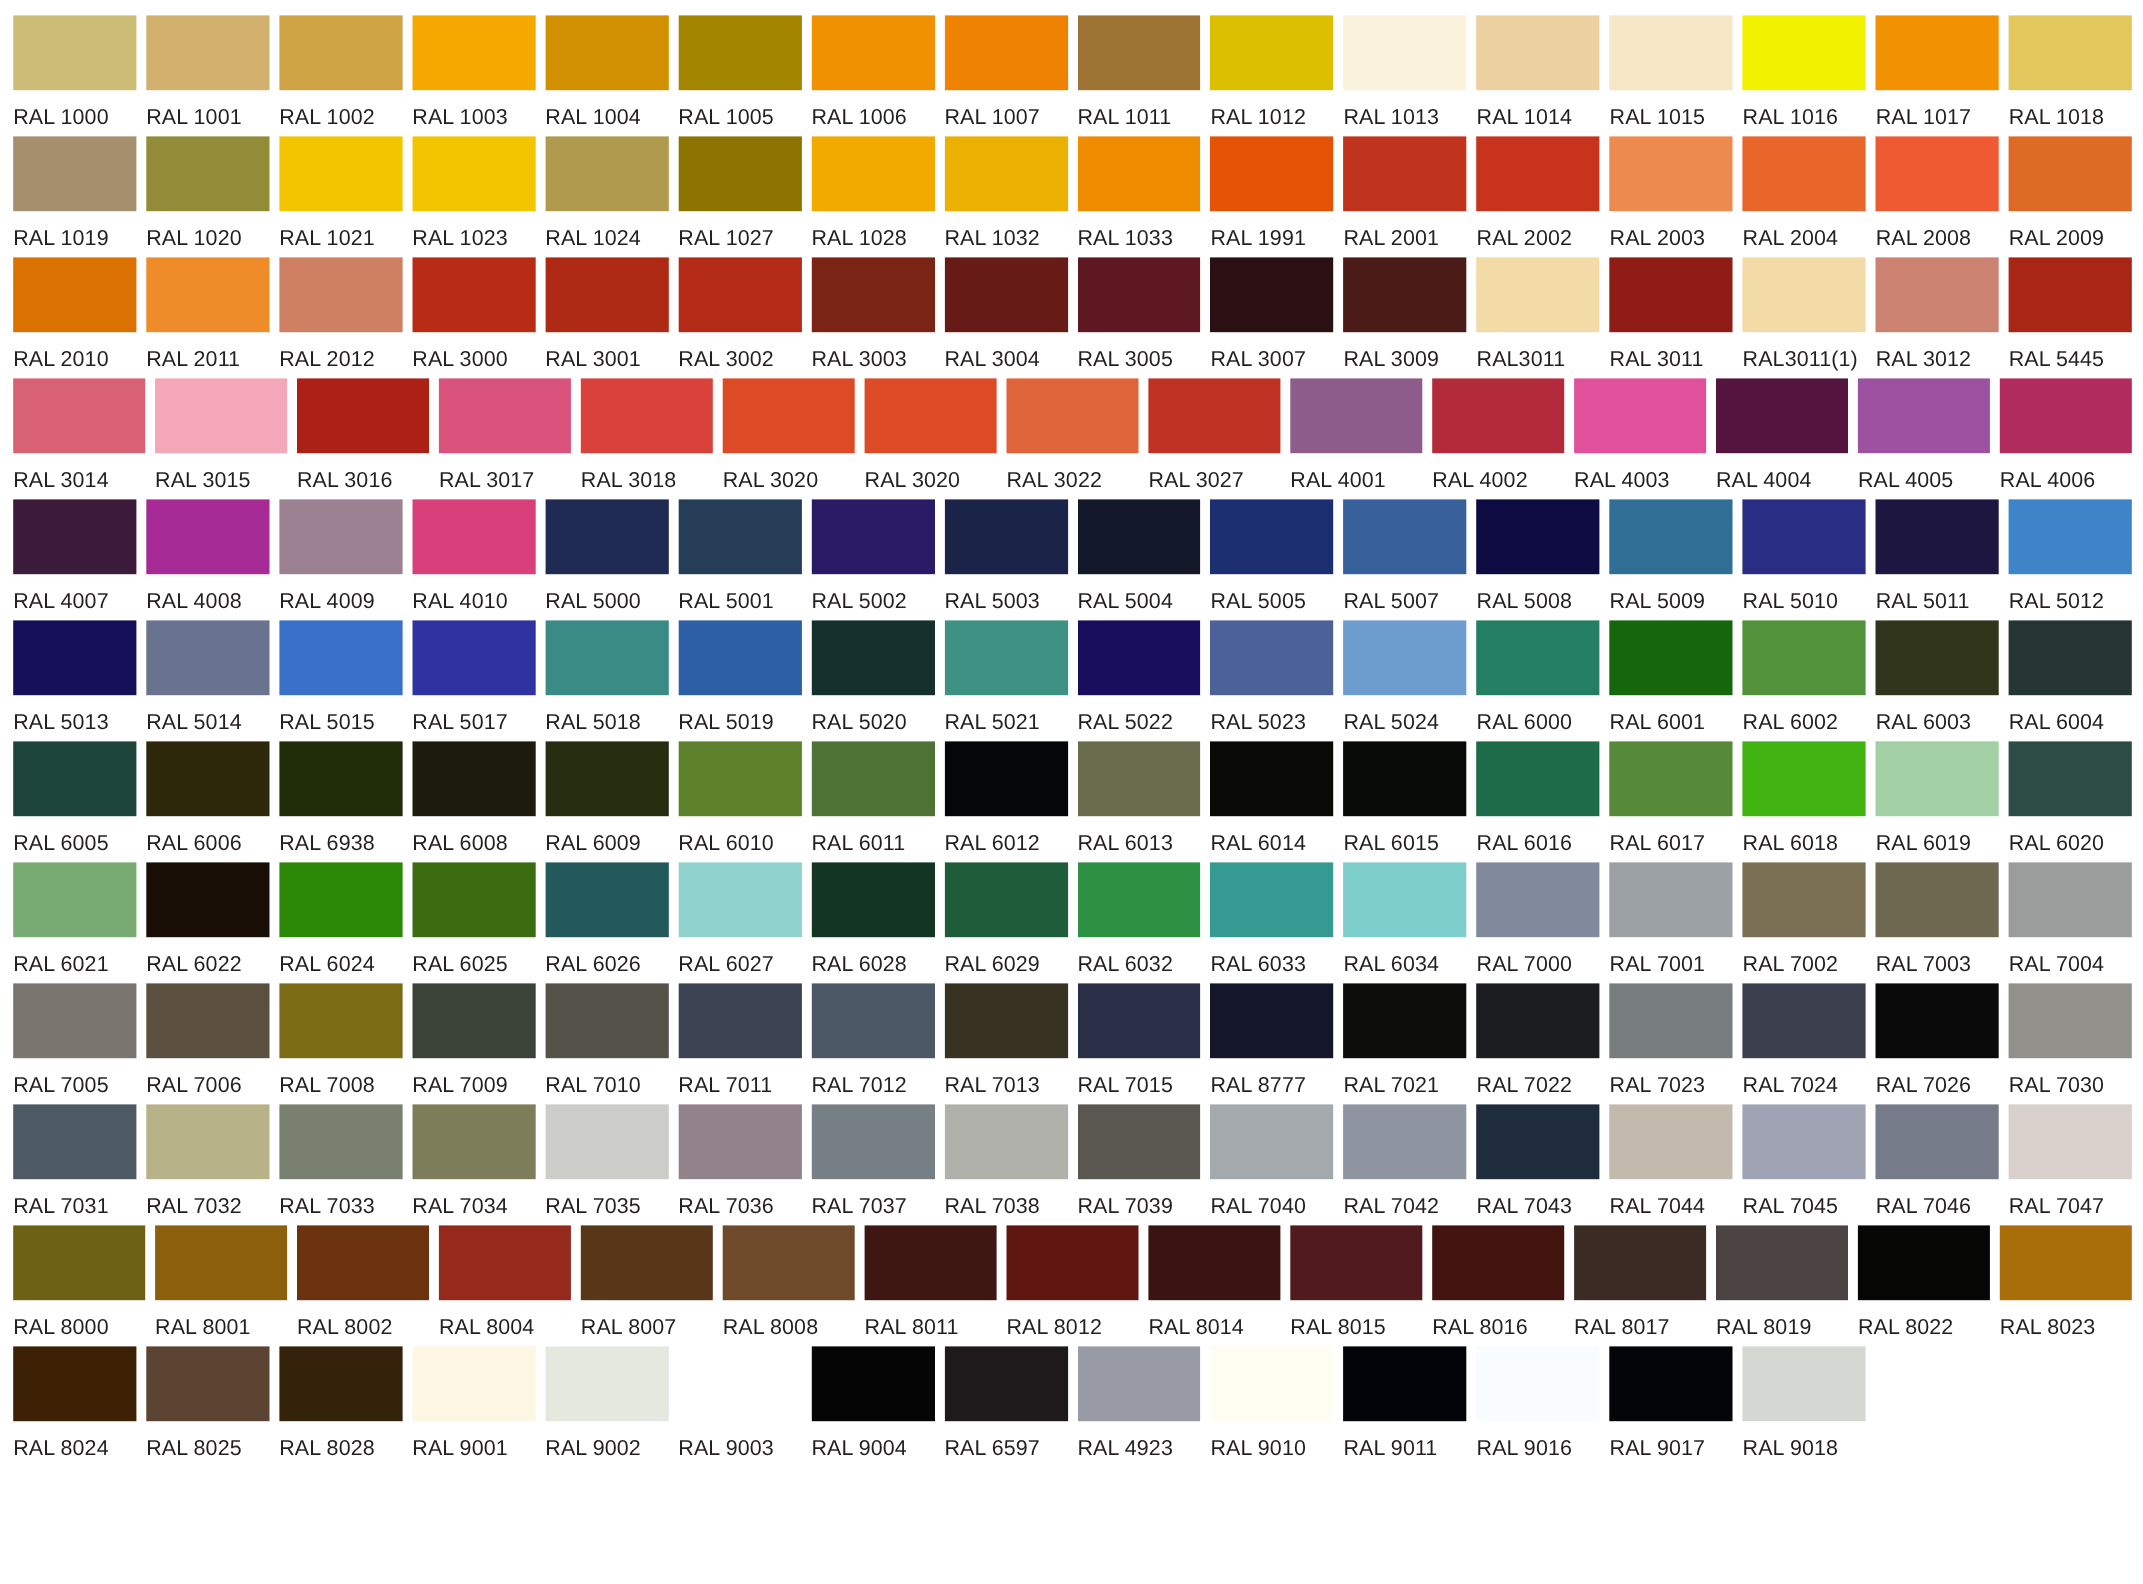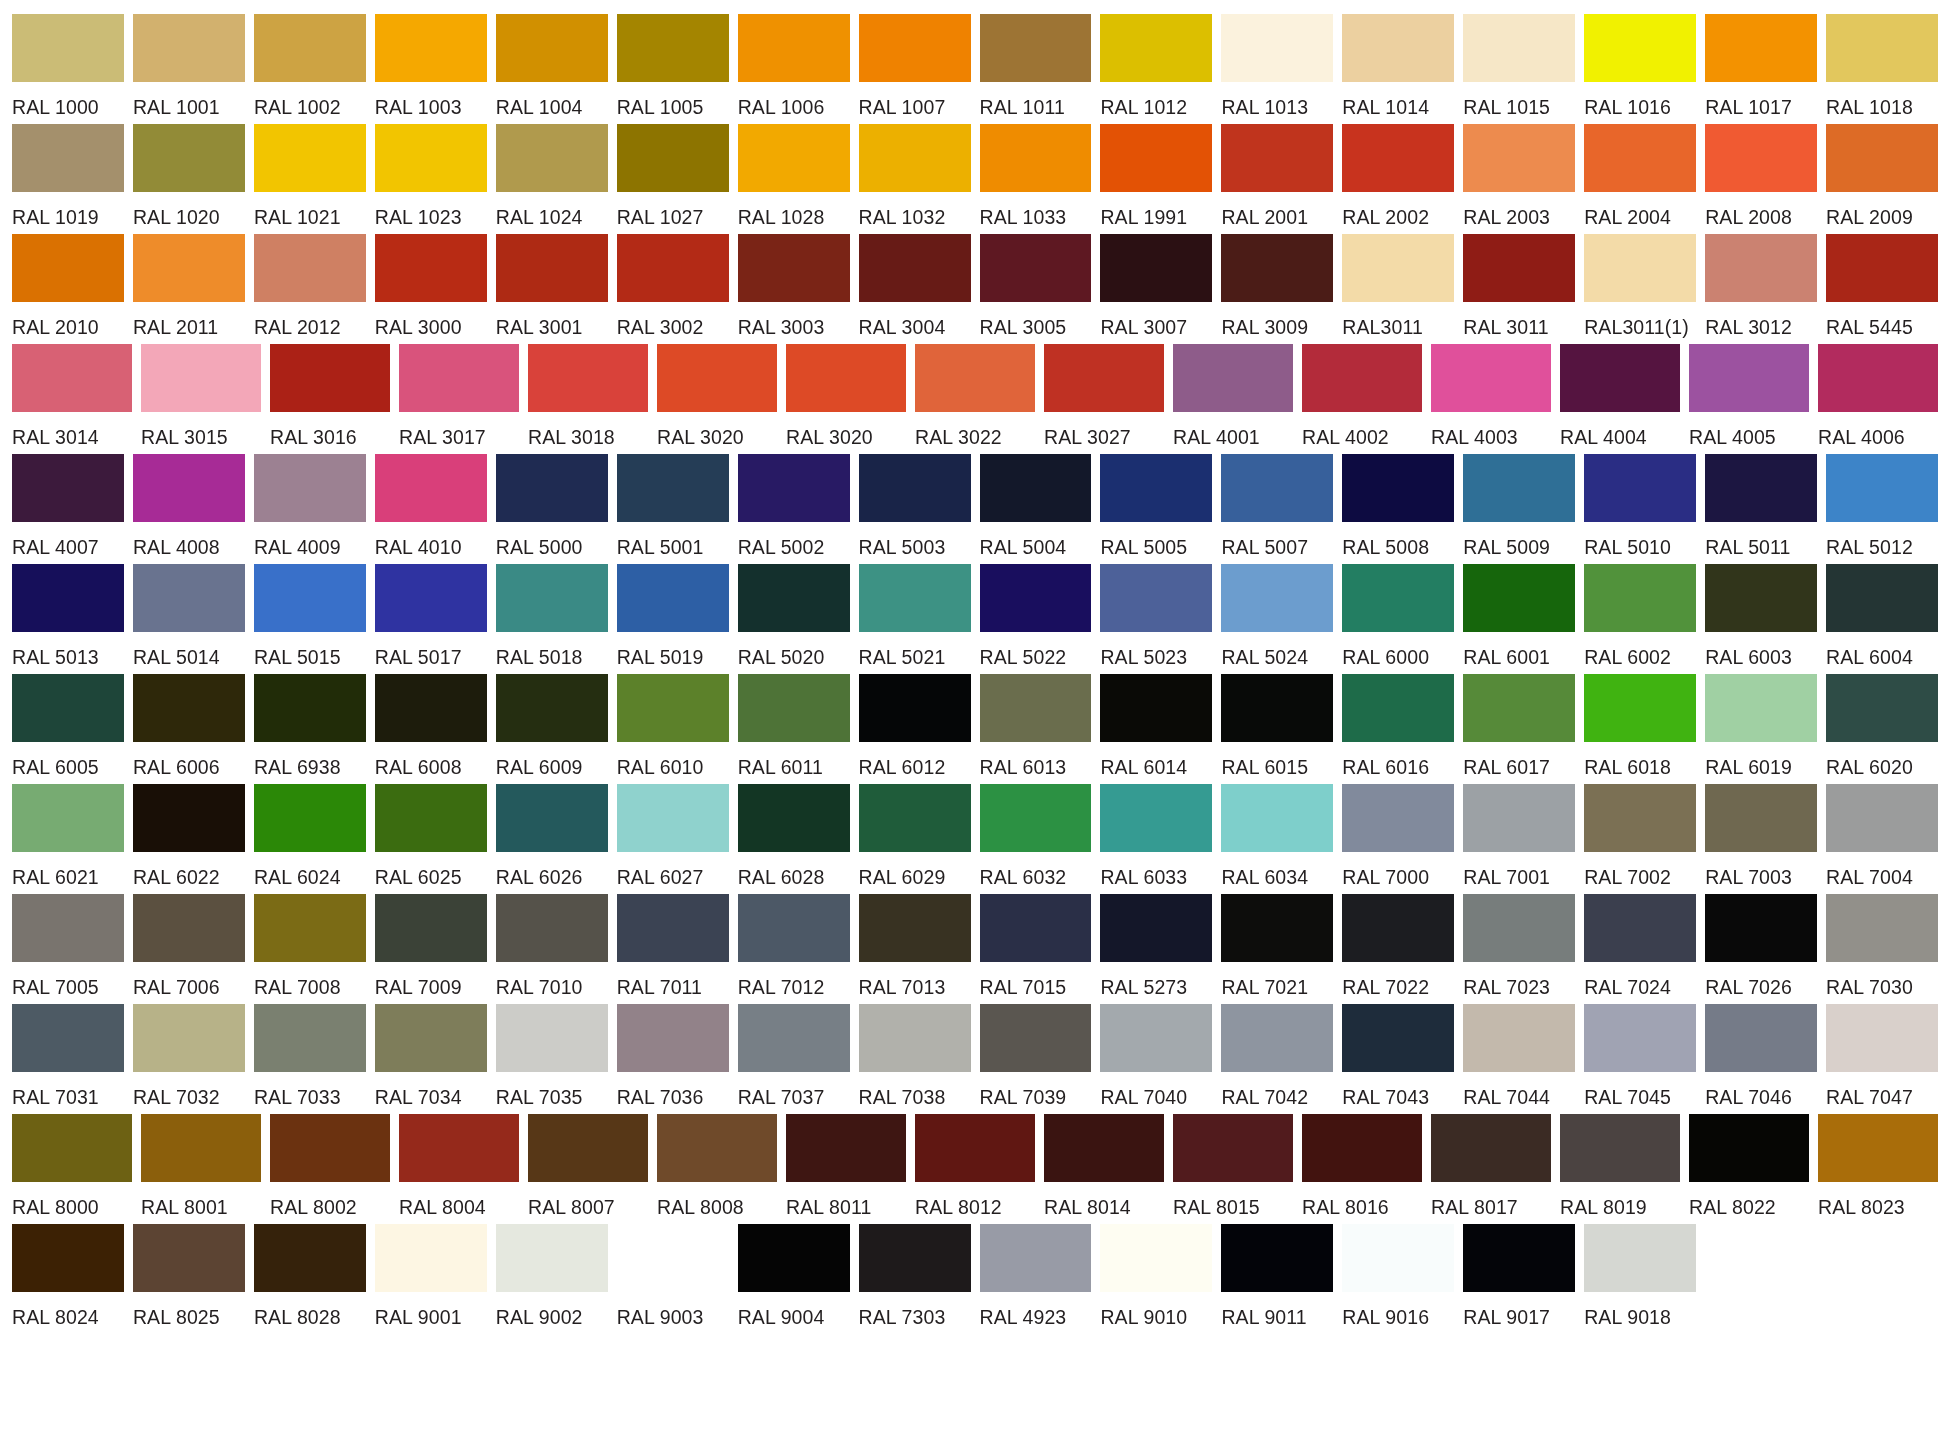--- a/index.html
+++ b/index.html
@@ -617,21 +617,21 @@
       <div class="swatch-cell">
         <div class="swatch-chip" style="background: rgb(56, 50, 34);"></div>
         <div class="swatch-label">RAL 7013</div>
       </div>
       <div class="swatch-cell">
         <div class="swatch-chip" style="background: rgb(42, 47, 71);"></div>
         <div class="swatch-label">RAL 7015</div>
       </div>
       <div class="swatch-cell">
         <div class="swatch-chip" style="background: rgb(20, 23, 41);"></div>
-        <div class="swatch-label">RAL 5273</div>
+        <div class="swatch-label">RAL 8777</div>
       </div>
       <div class="swatch-cell">
         <div class="swatch-chip" style="background: rgb(13, 13, 12);"></div>
         <div class="swatch-label">RAL 7021</div>
       </div>
       <div class="swatch-cell">
         <div class="swatch-chip" style="background: rgb(28, 29, 33);"></div>
         <div class="swatch-label">RAL 7022</div>
       </div>
       <div class="swatch-cell">
@@ -803,21 +803,21 @@
       <div class="swatch-cell">
         <div class="swatch-chip empty"></div>
         <div class="swatch-label">RAL 9003</div>
       </div>
       <div class="swatch-cell">
         <div class="swatch-chip" style="background: rgb(5, 5, 5);"></div>
         <div class="swatch-label">RAL 9004</div>
       </div>
       <div class="swatch-cell">
         <div class="swatch-chip" style="background: rgb(30, 26, 27);"></div>
-        <div class="swatch-label">RAL 7303</div>
+        <div class="swatch-label">RAL 6597</div>
       </div>
       <div class="swatch-cell">
         <div class="swatch-chip" style="background: rgb(152, 155, 166);"></div>
         <div class="swatch-label">RAL 4923</div>
       </div>
       <div class="swatch-cell">
         <div class="swatch-chip" style="background: rgb(254, 253, 242);"></div>
         <div class="swatch-label">RAL 9010</div>
       </div>
       <div class="swatch-cell">

